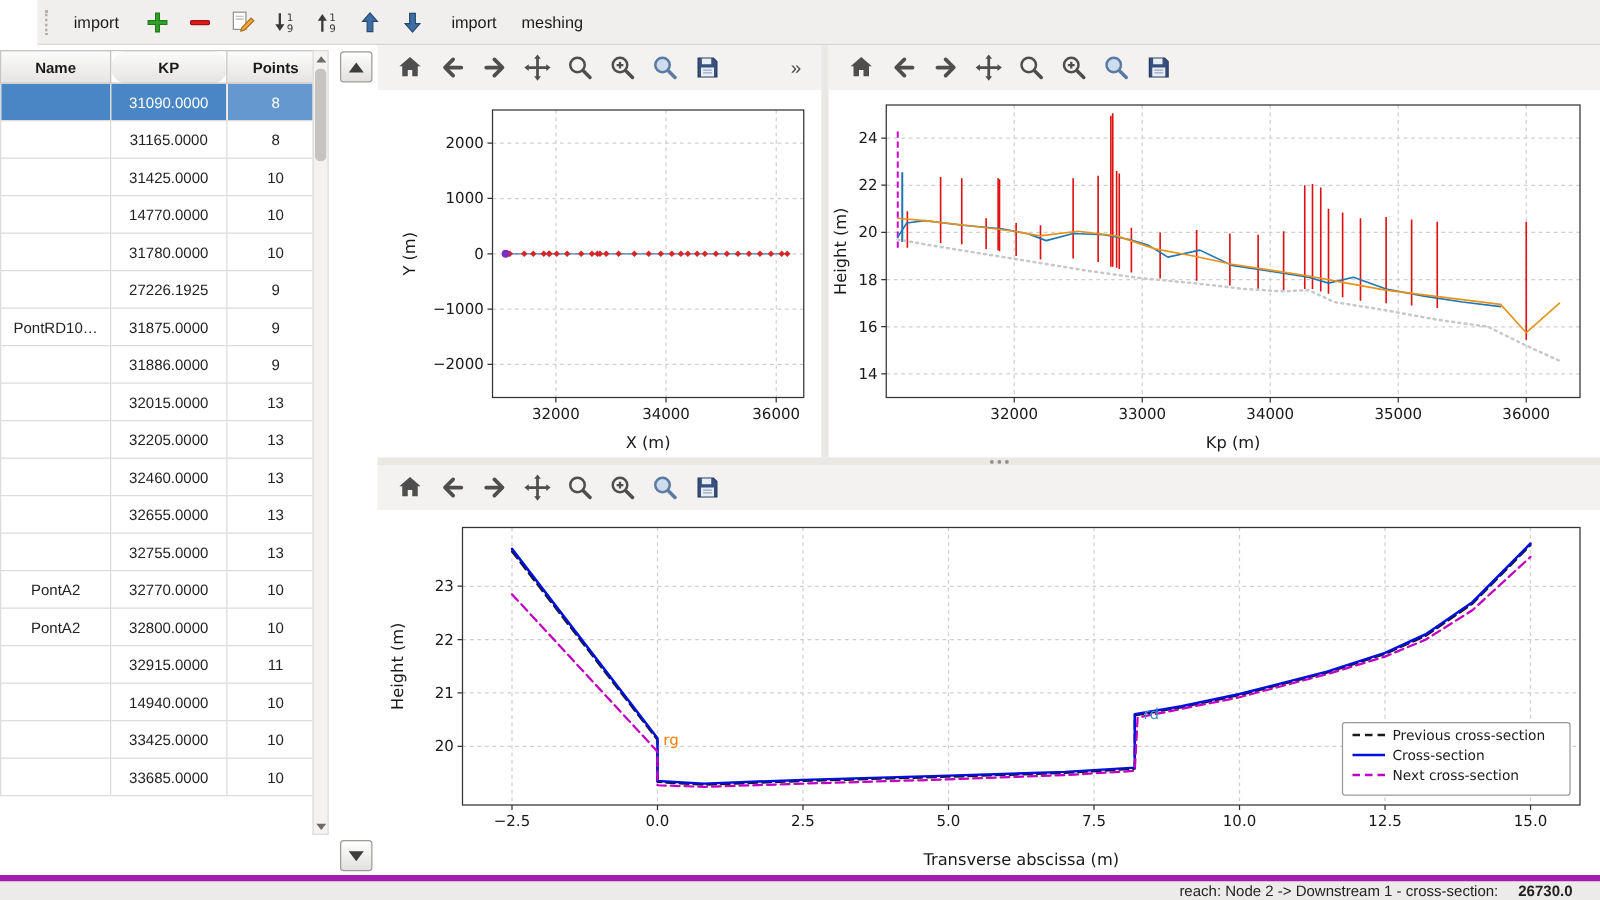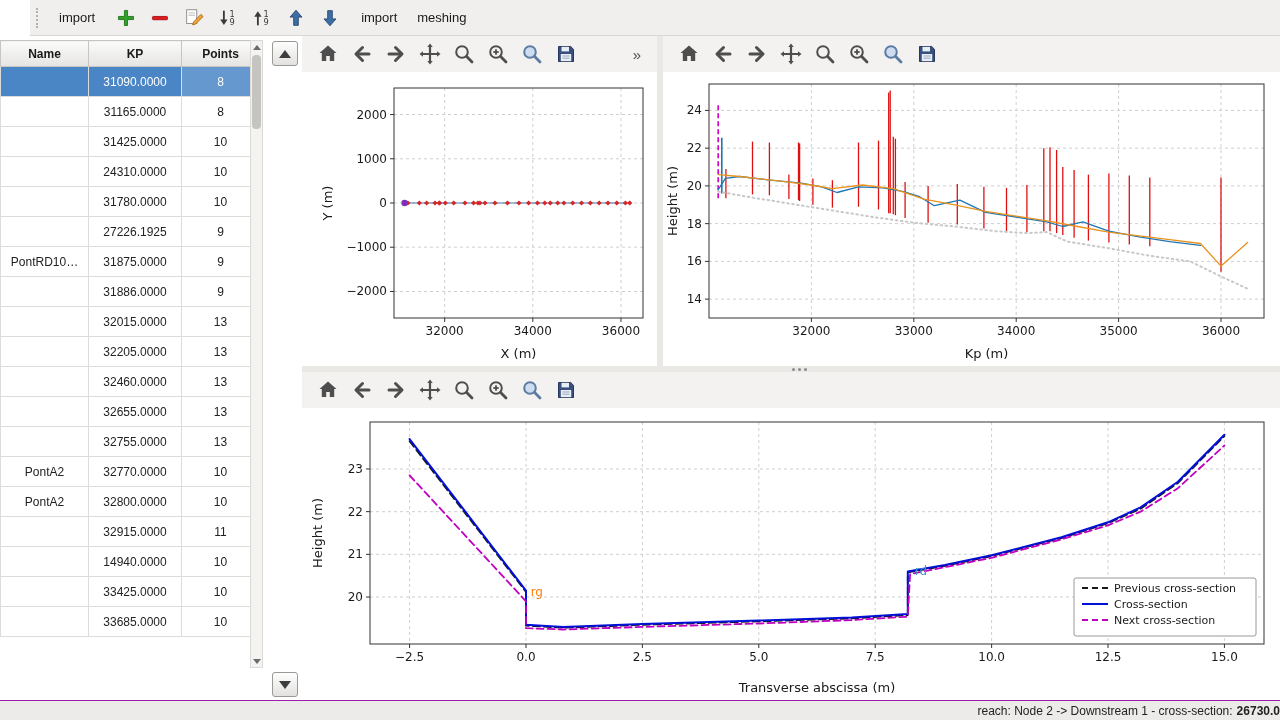--- a/index.html
+++ b/index.html
@@ -13,21 +13,21 @@
   .grip{width:5px;height:20px;border-left:2px dotted #b3b1ae;margin:0 4px 0 0;}
   .menu-label{font-size:13px;padding:4px 8px;border-radius:3px;cursor:default;}
   #menubar-icons{display:flex;align-items:center;gap:8px;margin:0 6px;}
   .mb-icon{width:26px;height:26px;display:flex;align-items:center;justify-content:center;border-radius:3px;}
 
   
   .table-panel{position:absolute;left:0;top:40px;width:214px;}
   table{border-collapse:collapse;width:250px;table-layout:fixed;}
   th{height:23px;background:linear-gradient(#fbfbfb,#e5e4e2);border:1px solid #c7c5c2;
      font-weight:bold;font-size:12px;}
-  th:nth-child(1){width:85px;}th:nth-child(2){width:90px;}th:nth-child(3){width:75px;}
+  th:nth-child(1){width:85px;}th:nth-child(2){width:90px;border-radius:13px;}th:nth-child(3){width:75px;}
   td{height:30px;border:1px solid #dddcd9;text-align:center;background:#fff;color:#222;
      padding:0 4px;box-sizing:border-box;font-size:12px;overflow:hidden;white-space:nowrap;
      text-overflow:ellipsis;}
   tr.selected td{background:#4a86c5;color:#fff;}
   tr.selected td:nth-child(3){background:#6598cf;}
 
   
   .vscroll{position:absolute;left:250px;top:40px;width:13px;height:628px;background:#f4f3f1;
            border:1px solid #dcdad7;box-sizing:border-box;}
   .sb-arrow{position:absolute;left:0;width:11px;height:12px;display:flex;align-items:center;justify-content:center;}
@@ -57,22 +57,22 @@
   .mpl-toolbar{height:36px;min-height:36px;display:flex;align-items:center;gap:7px;padding:0 12px;background:#f3f2f0;}
   .mpl-btn{width:27px;height:27px;display:flex;align-items:center;justify-content:center;border-radius:3px;}
   .overflow{margin-left:auto;font-size:15px;color:#4a4a4a;padding:0 4px;}
   .figure{flex:1;position:relative;background:#fff;}
 
   .bottom-panel{position:absolute;left:302px;top:372px;width:978px;height:328px;background:#fff;
                 display:flex;flex-direction:column;}
 
   
   .statusbar{position:absolute;left:0;top:700px;width:1280px;height:20px;background:#ecebe9;
-             border-top:1px solid #a21caf;display:flex;align-items:center;justify-content:flex-end;
-             gap:4px;padding:0 0;box-sizing:border-box;font-size:12px;color:#222;}
+             border-top:5px solid #a21caf;display:flex;align-items:center;justify-content:flex-end;
+             gap:16px;padding:0 22px;box-sizing:border-box;font-size:12px;color:#222;}
   .status-value{font-weight:bold;}
 
   svg text{font-family:"DejaVu Sans",sans-serif;}
 </style>
 </head>
 <body>
 
 <div class="menubar">
   <div class="grip"></div>
   <span class="menu-label">import</span>
@@ -146,21 +146,21 @@
           <td>31165.0000</td>
           <td>8</td>
         </tr>
         <tr>
           <td></td>
           <td>31425.0000</td>
           <td>10</td>
         </tr>
         <tr>
           <td></td>
-          <td>24310.0000</td>
+          <td>14770.0000</td>
           <td>10</td>
         </tr>
         <tr>
           <td></td>
           <td>31780.0000</td>
           <td>10</td>
         </tr>
         <tr>
           <td></td>
           <td>27226.1925</td>

